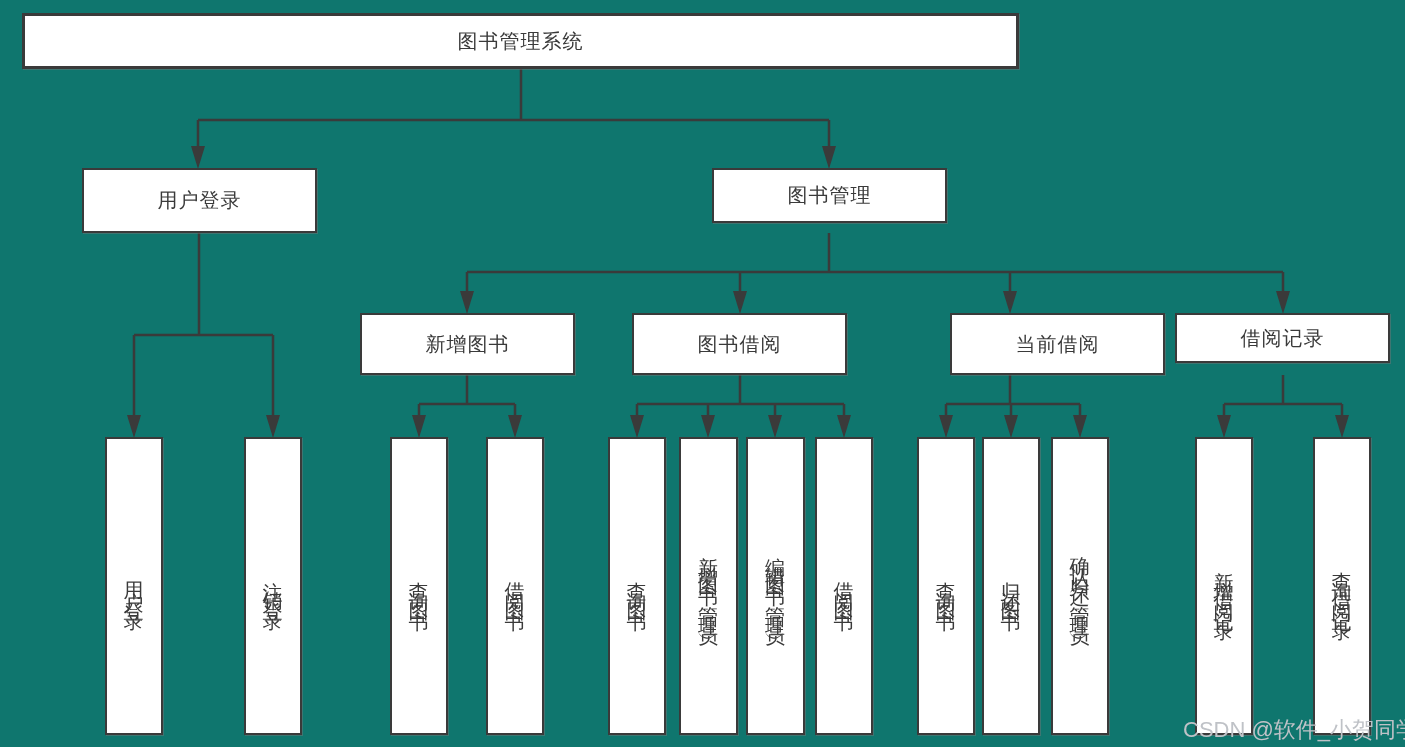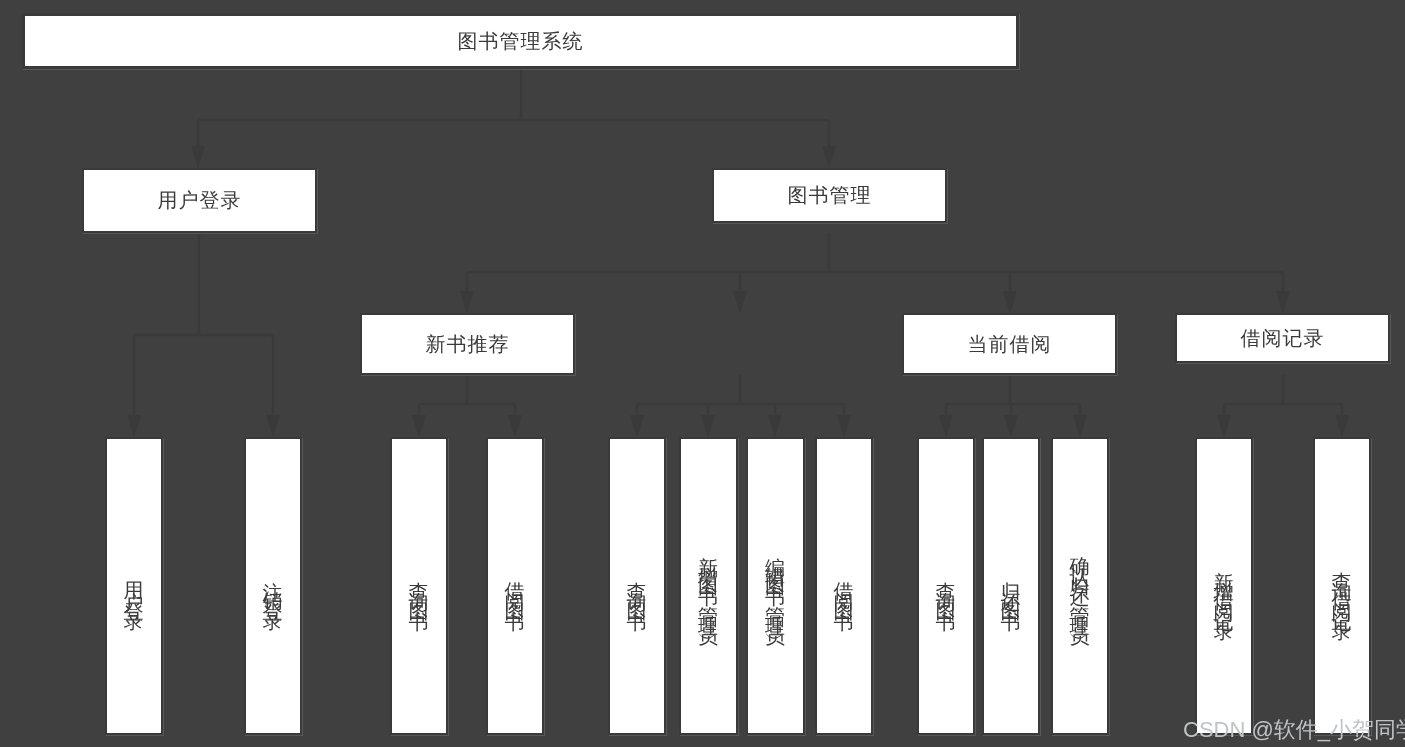--- a/index.html
+++ b/index.html
@@ -1,19 +1,19 @@
 <!DOCTYPE html>
 <html><head>
 <meta charset="utf-8">
 <style>
   html,body{margin:0;padding:0;background:#fff;}
   .canvas{
     position:relative;
     width:1405px;height:747px;
-    background:#404040;
+    background:#0f766e;
     font-family:"Liberation Sans","DejaVu Sans",sans-serif;
     overflow:hidden;
   }
   .edges{position:absolute;left:0;top:0;width:1405px;height:747px;}
   .box{
     position:absolute;
     border:2px solid #3a3a3a;
     background:#ffffff;
     display:flex;align-items:center;justify-content:center;
     color:#3a3a3a;
@@ -79,22 +79,23 @@
     <path d="M1283 375 V404 M1224 404 H1342 M1224 404 V415 M1342 404 V415"></path>
     <polygon points="1217,415 1231,415 1224,438" fill="#3a3a3a" stroke="none"></polygon>
     <polygon points="1335,415 1349,415 1342,438" fill="#3a3a3a" stroke="none"></polygon>
   </svg>
 
   <div class="box h root" style="left:22px;top:13px;width:997px;height:56px;">图书管理系统</div>
 
   <div class="box h" style="left:82px;top:168px;width:235px;height:65px;">用户登录</div>
   <div class="box h" style="left:712px;top:168px;width:235px;height:55px;">图书管理</div>
 
-  <div class="box h" style="left:360px;top:313px;width:215px;height:62px;">新书推荐</div>
-  <div class="box h" style="left:902px;top:313px;width:215px;height:62px;">当前借阅</div>
+  <div class="box h" style="left:360px;top:313px;width:215px;height:62px;">新增图书</div>
+  <div class="box h" style="left:632px;top:313px;width:215px;height:62px;">图书借阅</div>
+  <div class="box h" style="left:950px;top:313px;width:215px;height:62px;">当前借阅</div>
   <div class="box h" style="left:1175px;top:313px;width:215px;height:50px;">借阅记录</div>
 
   <div class="box v" style="left:105px;top:437px;width:58px;height:298px;">
     <span class="vtext">用户登录</span>
   </div>
   <div class="box v" style="left:244px;top:437px;width:58px;height:298px;">
     <span class="vtext">注销登录</span>
   </div>
 
   <div class="box v" style="left:390px;top:437px;width:58px;height:298px;">

